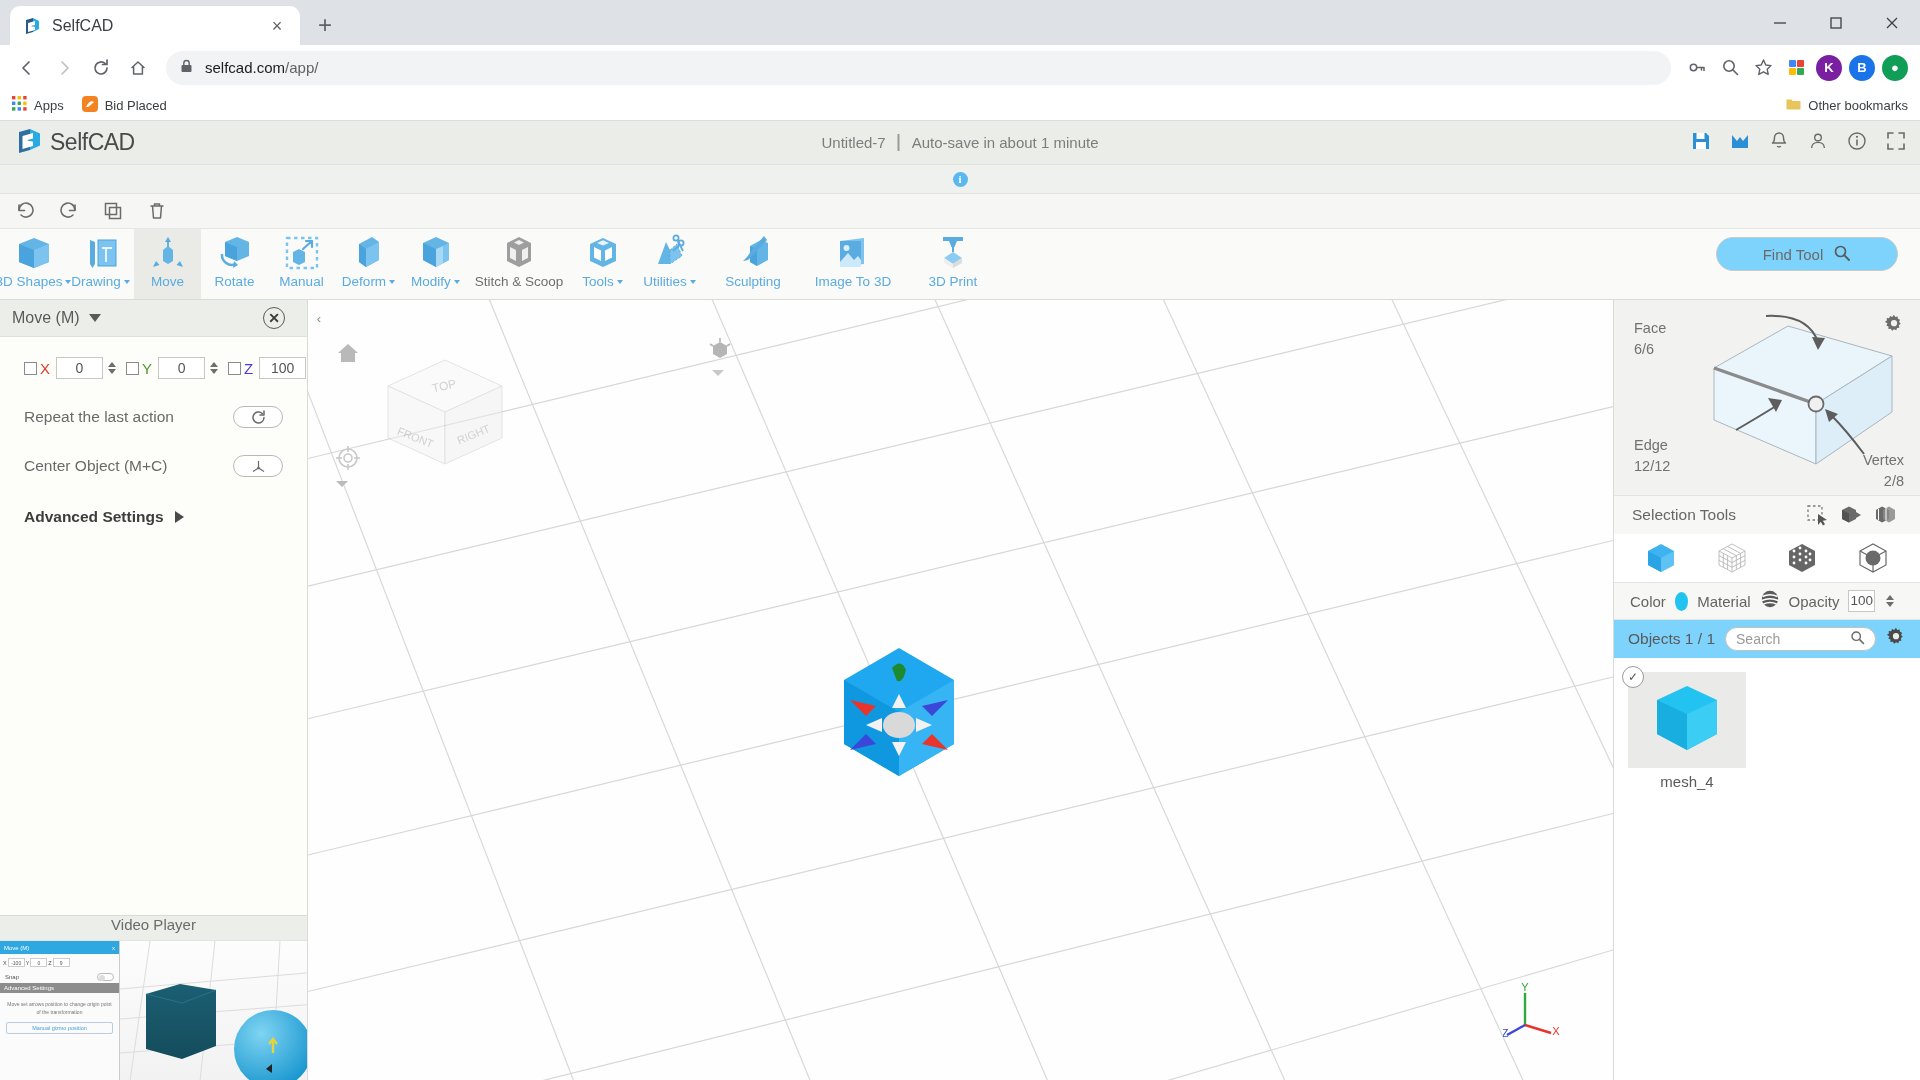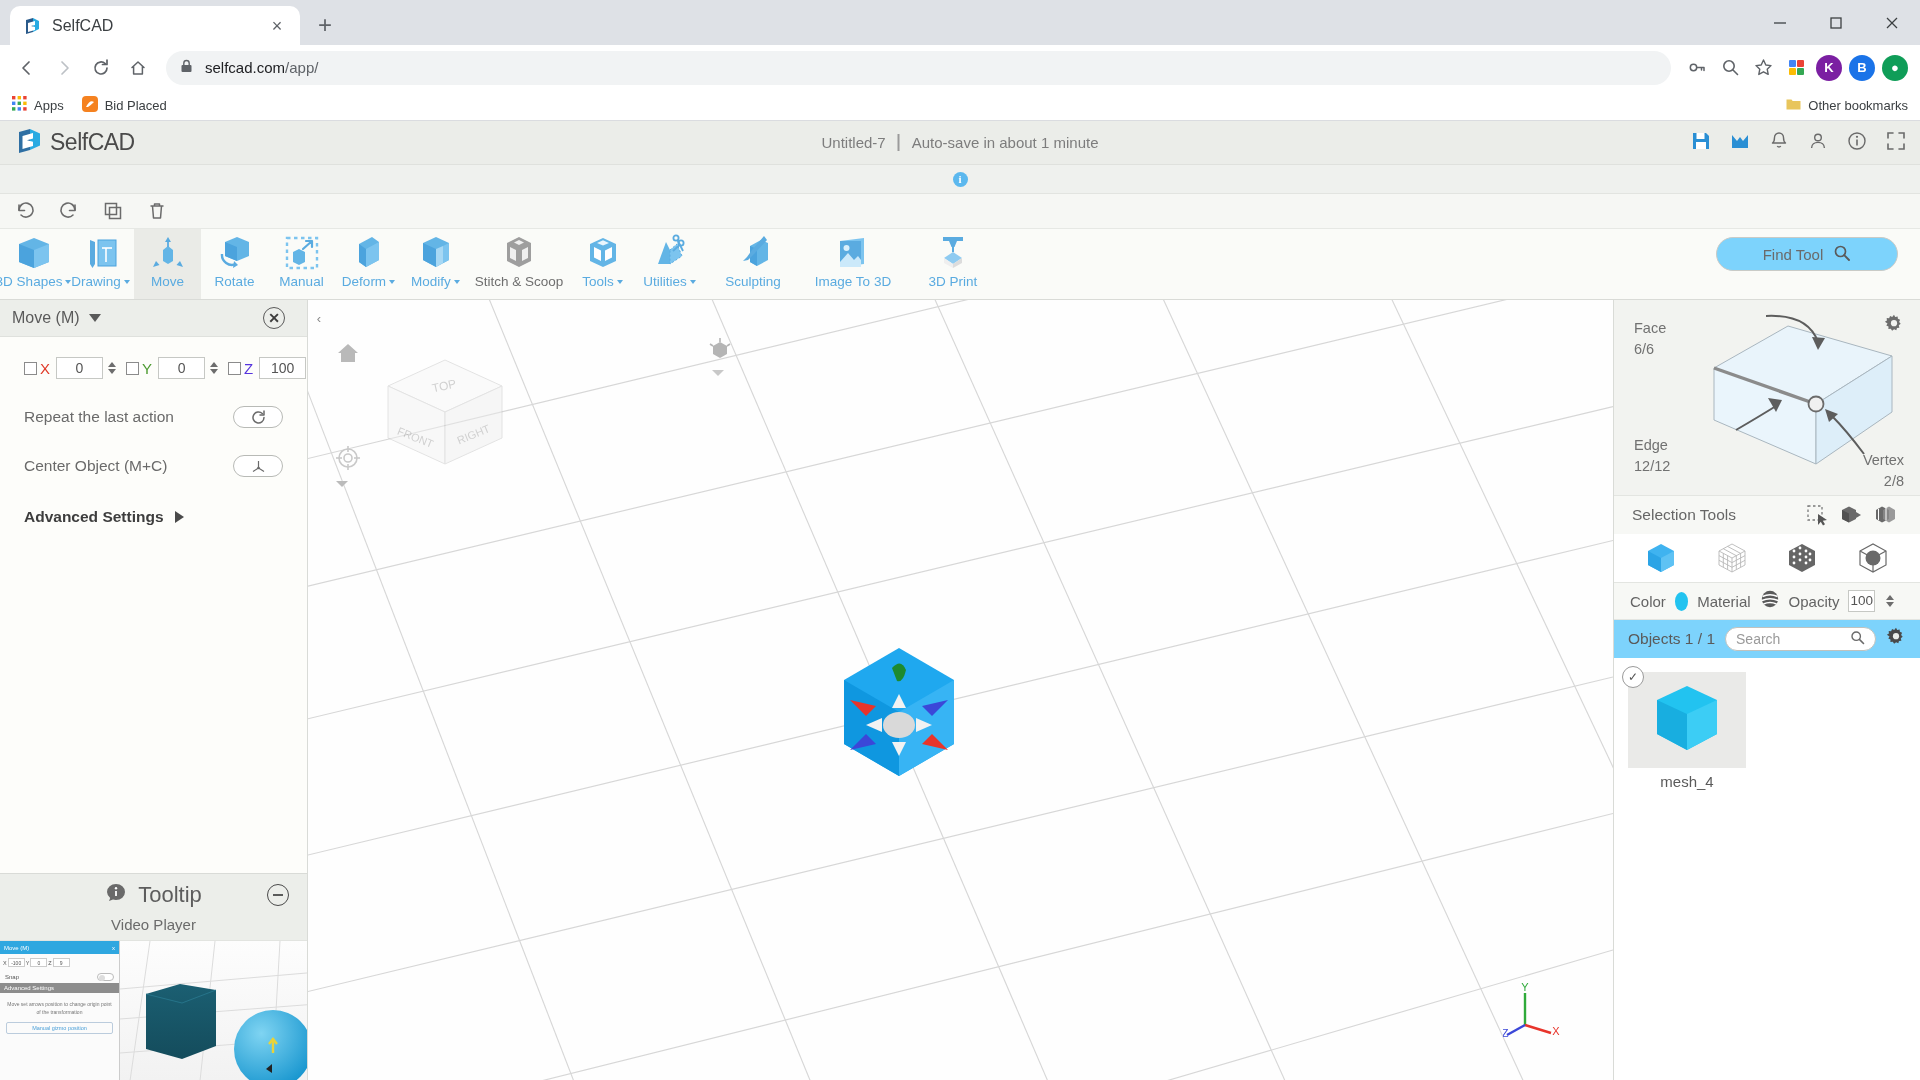--- a/index.html
+++ b/index.html
@@ -759,35 +759,20 @@
           </span>
         </div>
 
         <div class="adv-row">
           <span class="adv-label">Advanced Settings</span>
           <i class="adv-arrow"></i>
         </div>
       </div>
 
       <div class="tooltip-panel">
-        <div class="tooltip-head">
-          <span>
-            <svg width="22" height="22" viewBox="0 0 22 22">
-                <path d="M11 2a9 8 0 1 1 0 16 10 10 0 0 1-3-.4L4 19l1.2-3A8 8 0 0 1 2 10a9 8 0 0 1 9-8z" fill="#6a6a6a"></path>
-                <line x1="11" y1="9" x2="11" y2="14" stroke="#fff" stroke-width="1.8"></line>
-                <circle cx="11" cy="6.3" r="1.2" fill="#fff"></circle>
-              </svg>
-          </span>
-          <span class="tooltip-title">Tooltip</span>
-          <span class="tooltip-minus">
-            <svg width="12" height="12">
-                <line x1="1" y1="6" x2="11" y2="6" stroke="#4a4a4a" stroke-width="1.8"></line>
-              </svg>
-          </span>
-        </div>
         <div class="tooltip-sub">Video Player</div>
         <div class="tooltip-video">
           <div class="vid-scene">
             <svg width="210" height="140" viewBox="0 0 210 140">
               <defs>
                 <linearGradient id="cubeg" x1="0" y1="0" x2="0" y2="1">
                   <stop offset="0" stop-color="#1b5f72"></stop>
                     <stop offset="1" stop-color="#144c5c"></stop>
                 </linearGradient>
                 <radialGradient id="sphg" cx="0.35" cy="0.3" r="0.75">

